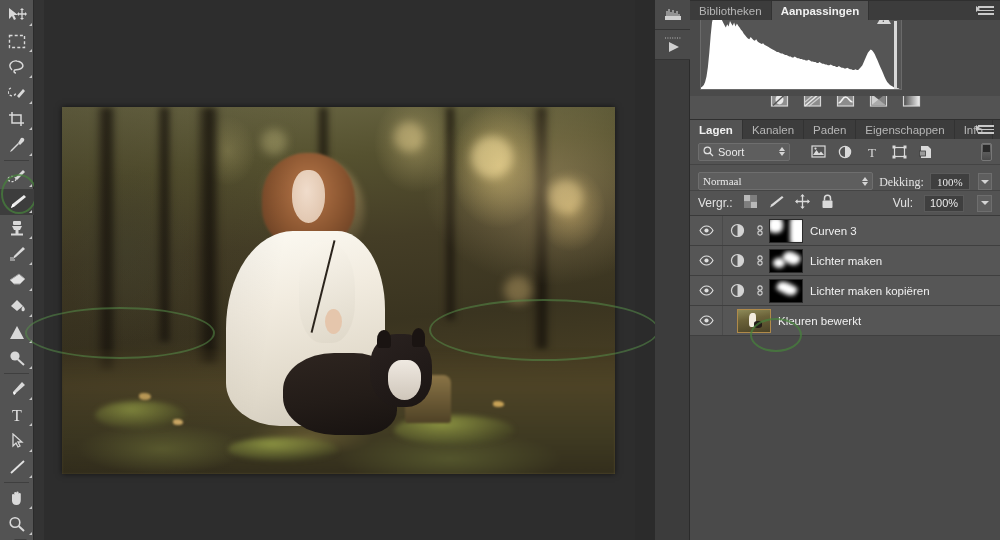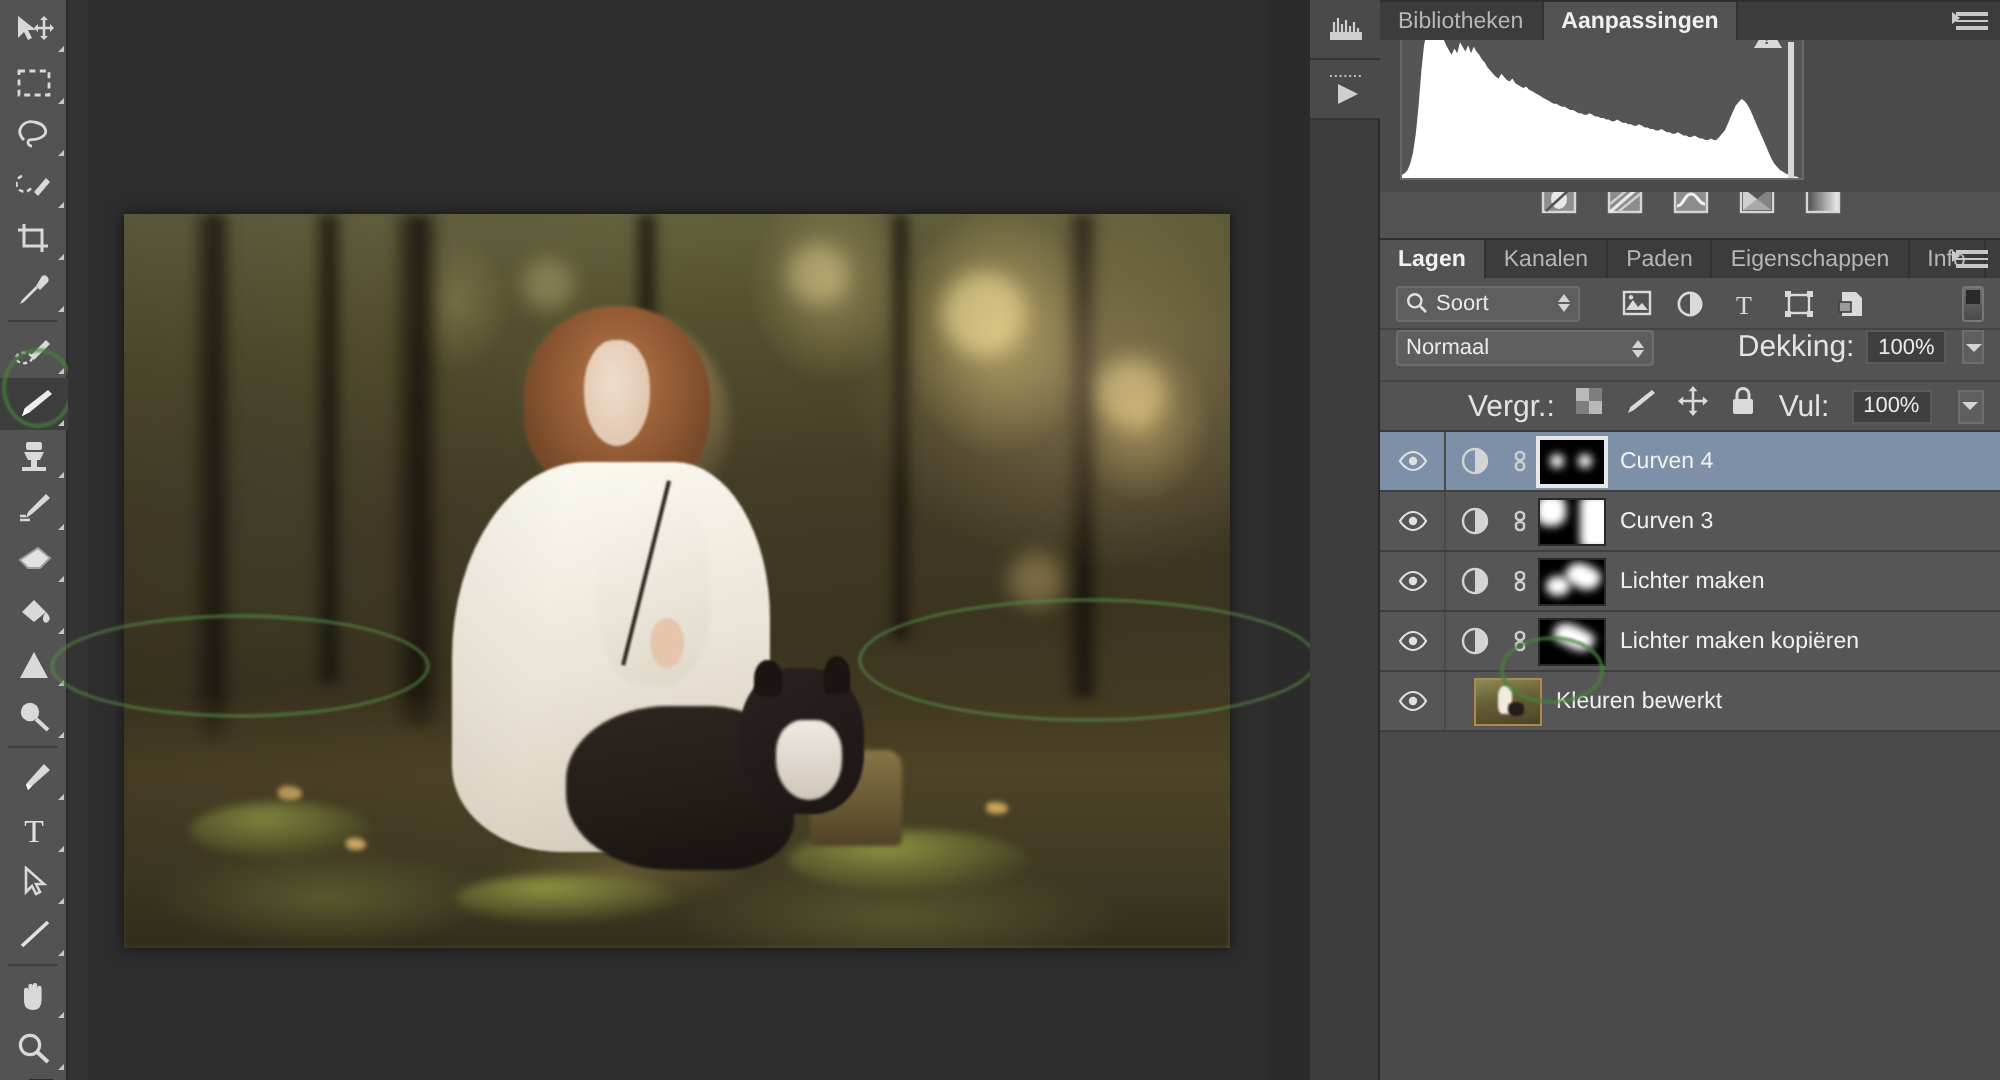--- a/index.html
+++ b/index.html
@@ -286,30 +286,30 @@
   .fi { width: 16px; height: 16px; display:flex;align-items:center;justify-content:center; }
   .toggle-sw {
     margin-left: auto; width: 11px; height: 18px;
     background: linear-gradient(180deg,#6e6e6e,#4a4a4a);
     border: 1px solid #777; border-radius: 2px;
     display: flex; align-items: flex-start; justify-content: center; padding-top: 1px;
   }
   .toggle-sw i { width: 7px; height: 7px; background: #2a2a2a; display: block; }
 
   .lp-row2 {
-    display: flex; align-items: flex-start; height: 26px;
-    padding: 0 8px; gap: 6px; border-bottom: 1px solid #444;
+    display: flex; align-items: flex-end; height: 26px;
+    padding: 0 8px; gap: 6px; border-bottom: 1px solid #444; font-family: Liberation Serif, serif;
   }
   .blend-box {
     display: flex; align-items: center;
     background: #5e5e5e; border: 1px solid #6e6e6e; border-radius: 2px;
     height: 18px; padding: 0 4px; width: 186px;
     font-size: 11px; color: #eaeaea;
   }
-  .lbl { font-size: 15px; color: #e3e3e3; margin-left: 36px; }
+  .lbl { font-size: 12px; color: #e3e3e3; }
   .val-box {
     background: #3f3f3f; border: 1px solid #5a5a5a;
     height: 17px; min-width: 40px; padding: 0 4px;
     display: flex; align-items: center; justify-content: center;
     font-size: 11px; color: #eaeaea;
   }
   .drop-btn {
     width: 15px; height: 17px; background: #5e5e5e; border: 1px solid #6e6e6e;
     display: flex; align-items: center; justify-content: center; margin-left: 2px;
   }
@@ -855,45 +855,20 @@
             </svg>
         </div>
         <span class="lbl" style="margin-left:auto;">Vul:</span>
         <div class="val-box">100%</div>
         <div class="drop-btn">
             <i></i>
           </div>
       </div>
 
       <div class="layer-list" id="layer-list">
-          <div class="layer-row selected">
-            <div class="eye-cell">
-              <svg width="15" height="11" viewBox="0 0 15 11">
-                <path d="M7.5 1 C11.5 1 14 5.5 14 5.5 C14 5.5 11.5 10 7.5 10 C3.5 10 1 5.5 1 5.5 C1 5.5 3.5 1 7.5 1 Z" fill="none" stroke="#e0e0e0" stroke-width="1.1"></path>
-                <circle cx="7.5" cy="5.5" r="2.1" fill="#e0e0e0"></circle>
-              </svg>
-            </div>
-            <div class="adj-badge">
-              <svg width="15" height="15" viewBox="0 0 15 15">
-                <circle cx="7.5" cy="7.5" r="6" fill="none" stroke="#d4d4d4" stroke-width="1.2"></circle>
-                <path d="M7.5 1.5 A6 6 0 0 1 7.5 13.5 Z" fill="#d4d4d4"></path>
-              </svg>
-            </div>
-            <div class="link-ico">
-              <svg width="12" height="15" viewBox="0 0 12 15">
-                <path d="M4 4 a2.4 2.4 0 0 1 4 0 v2 a2.4 2.4 0 0 1 -4 0 Z" fill="none" stroke="#cfcfcf" stroke-width="1.2"></path>
-                <path d="M4 9 a2.4 2.4 0 0 1 4 0 v2 a2.4 2.4 0 0 1 -4 0 Z" fill="none" stroke="#cfcfcf" stroke-width="1.2"></path>
-              </svg>
-            </div>
-            <div class="mask-thumb active">
-              <span class="mask-blob" style="left:16%;top:34%;width:22%;height:34%"></span>
-              <span class="mask-blob" style="left:58%;top:36%;width:24%;height:32%"></span>
-            </div>
-            <span class="layer-name">Curven 4</span>
-          </div>
           <div class="layer-row">
             <div class="eye-cell">
               <svg width="15" height="11" viewBox="0 0 15 11">
                 <path d="M7.5 1 C11.5 1 14 5.5 14 5.5 C14 5.5 11.5 10 7.5 10 C3.5 10 1 5.5 1 5.5 C1 5.5 3.5 1 7.5 1 Z" fill="none" stroke="#e0e0e0" stroke-width="1.1"></path>
                 <circle cx="7.5" cy="5.5" r="2.1" fill="#e0e0e0"></circle>
               </svg>
             </div>
             <div class="adj-badge">
               <svg width="15" height="15" viewBox="0 0 15 15">
                 <circle cx="7.5" cy="7.5" r="6" fill="none" stroke="#d4d4d4" stroke-width="1.2"></circle>

